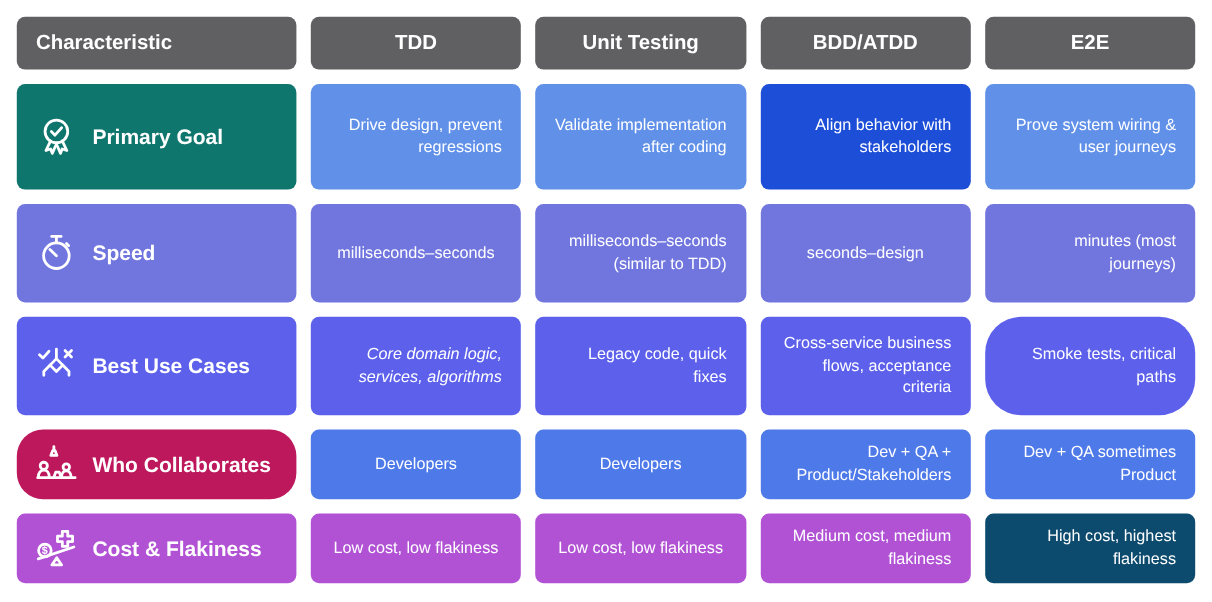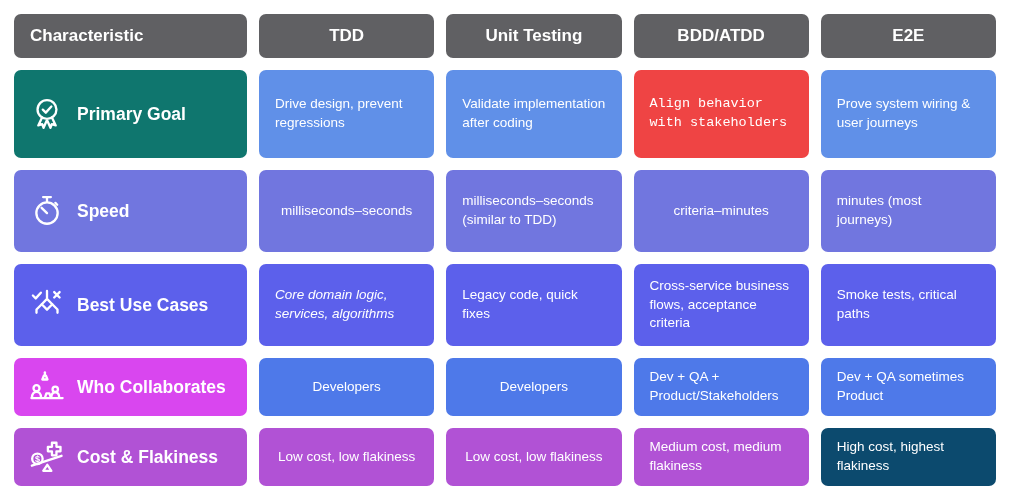--- a/index.html
+++ b/index.html
@@ -19,21 +19,21 @@
     column-gap: 12px;
     row-gap: 12px;
   }
   .row { display: contents; }
   .cell {
     border-radius: 7px;
     display: flex;
     align-items: center;
     justify-content: center;
     color: #ffffff;
-    text-align: left;
+    text-align: right;
     font-size: 13.5px;
     line-height: 1.38;
     padding: 4px 16px;
   }
   .head {
     background: #606063;
     font-weight: bold;
     font-size: 17px;
     padding: 0 16px;
   }
@@ -89,65 +89,65 @@
           <circle cx="12" cy="9" r="6.3"></circle>
           <path d="M9.2 9.1l2 2 3.7-4.1"></path>
           <path d="M8.7 14.4l-2.5 5.2 2.6-.8.9 2.4 2-4.5"></path>
           <path d="M15.3 14.4l2.5 5.2-2.6-.8-.9 2.4-2-4.5"></path>
         </svg>
       </span>
       <span>Primary Goal</span>
     </div>
     <div class="cell" style="background-color: rgb(96, 144, 232);">Drive design, prevent regressions</div>
     <div class="cell" style="background-color: rgb(96, 144, 232);">Validate implementation after coding</div>
-    <div class="cell" style="background-color: #ef4444; font-family: Liberation Mono, monospace;">Align behavior with stakeholders</div>
+    <div class="cell" style="background-color: #1d4ed8;">Align behavior with stakeholders</div>
     <div class="cell" style="background-color: rgb(96, 144, 232);">Prove system wiring &amp; user journeys</div>
   </div>
 
   <div class="row">
     <div class="cell label" style="background-color: rgb(113, 118, 223);">
       <span class="icon">
         <svg viewBox="0 0 24 24">
           <path d="M9.4 2.7h5.2"></path>
           <path d="M12 2.7v3"></path>
           <circle cx="12" cy="13.4" r="7.1"></circle>
           <path d="M12 13.4L8.4 9.9"></path>
           <path d="M17.6 6.6l1.2 1.2"></path>
         </svg>
       </span>
       <span>Speed</span>
     </div>
     <div class="cell" style="background-color: rgb(113, 118, 223);">milliseconds–seconds</div>
     <div class="cell" style="background-color: rgb(113, 118, 223);">milliseconds–seconds (similar to TDD)</div>
-    <div class="cell" style="background-color: rgb(113, 118, 223);">criteria–minutes</div>
+    <div class="cell" style="background-color: rgb(113, 118, 223);">seconds–design</div>
     <div class="cell" style="background-color: rgb(113, 118, 223);">minutes (most journeys)</div>
   </div>
 
   <div class="row">
     <div class="cell label" style="background-color: rgb(92, 96, 235);">
       <span class="icon">
         <svg viewBox="0 0 24 24">
           <path d="M2.6 5.7l1.9 1.9 3.4-3.8"></path>
           <path d="M12 2.6v4.6"></path>
           <path d="M16.8 3.4l3.6 3.6M20.4 3.4l-3.6 3.6"></path>
           <path d="M12 7.9l3.5 3.6-3.5 3.6-3.5-3.6z"></path>
           <path d="M8.5 11.5L5 15v2.2"></path>
           <path d="M15.5 11.5L19 15v2.2"></path>
         </svg>
       </span>
       <span>Best Use Cases</span>
     </div>
     <div class="cell" style="background-color: rgb(92, 96, 235); font-style: italic;">Core domain logic, services, algorithms</div>
     <div class="cell" style="background-color: rgb(92, 96, 235);">Legacy code, quick fixes</div>
     <div class="cell" style="background-color: rgb(92, 96, 235);">Cross-service business flows, acceptance criteria</div>
-    <div class="cell" style="background-color: rgb(92, 96, 235);">Smoke tests, critical paths</div>
+    <div class="cell" style="background-color: rgb(92, 96, 235); border-radius: 30px;">Smoke tests, critical paths</div>
   </div>
 
   <div class="row">
-    <div class="cell label" style="background-color: #d946ef;">
+    <div class="cell label" style="background-color: #be185d; border-radius: 22px;">
       <span class="icon">
         <svg viewBox="0 0 24 24">
           <path d="M10.6 2.2v2.2"></path>
           <path d="M8.9 7l1-2.6h1.4l1 2.6z"></path>
           <circle cx="5" cy="12.8" r="2"></circle>
           <path d="M2 18.9c0-2.3 1.3-3.7 3-3.7s3 1.4 3 3.7"></path>
           <circle cx="17.5" cy="13.5" r="1.8"></circle>
           <path d="M14.9 18.9c0-2.1 1.2-3.3 2.6-3.3s2.6 1.2 2.6 3.3"></path>
           <path d="M10.7 18.9l.9-2.6h2l.9 2.6"></path>
           <path d="M1.6 19.4h20.8"></path>

